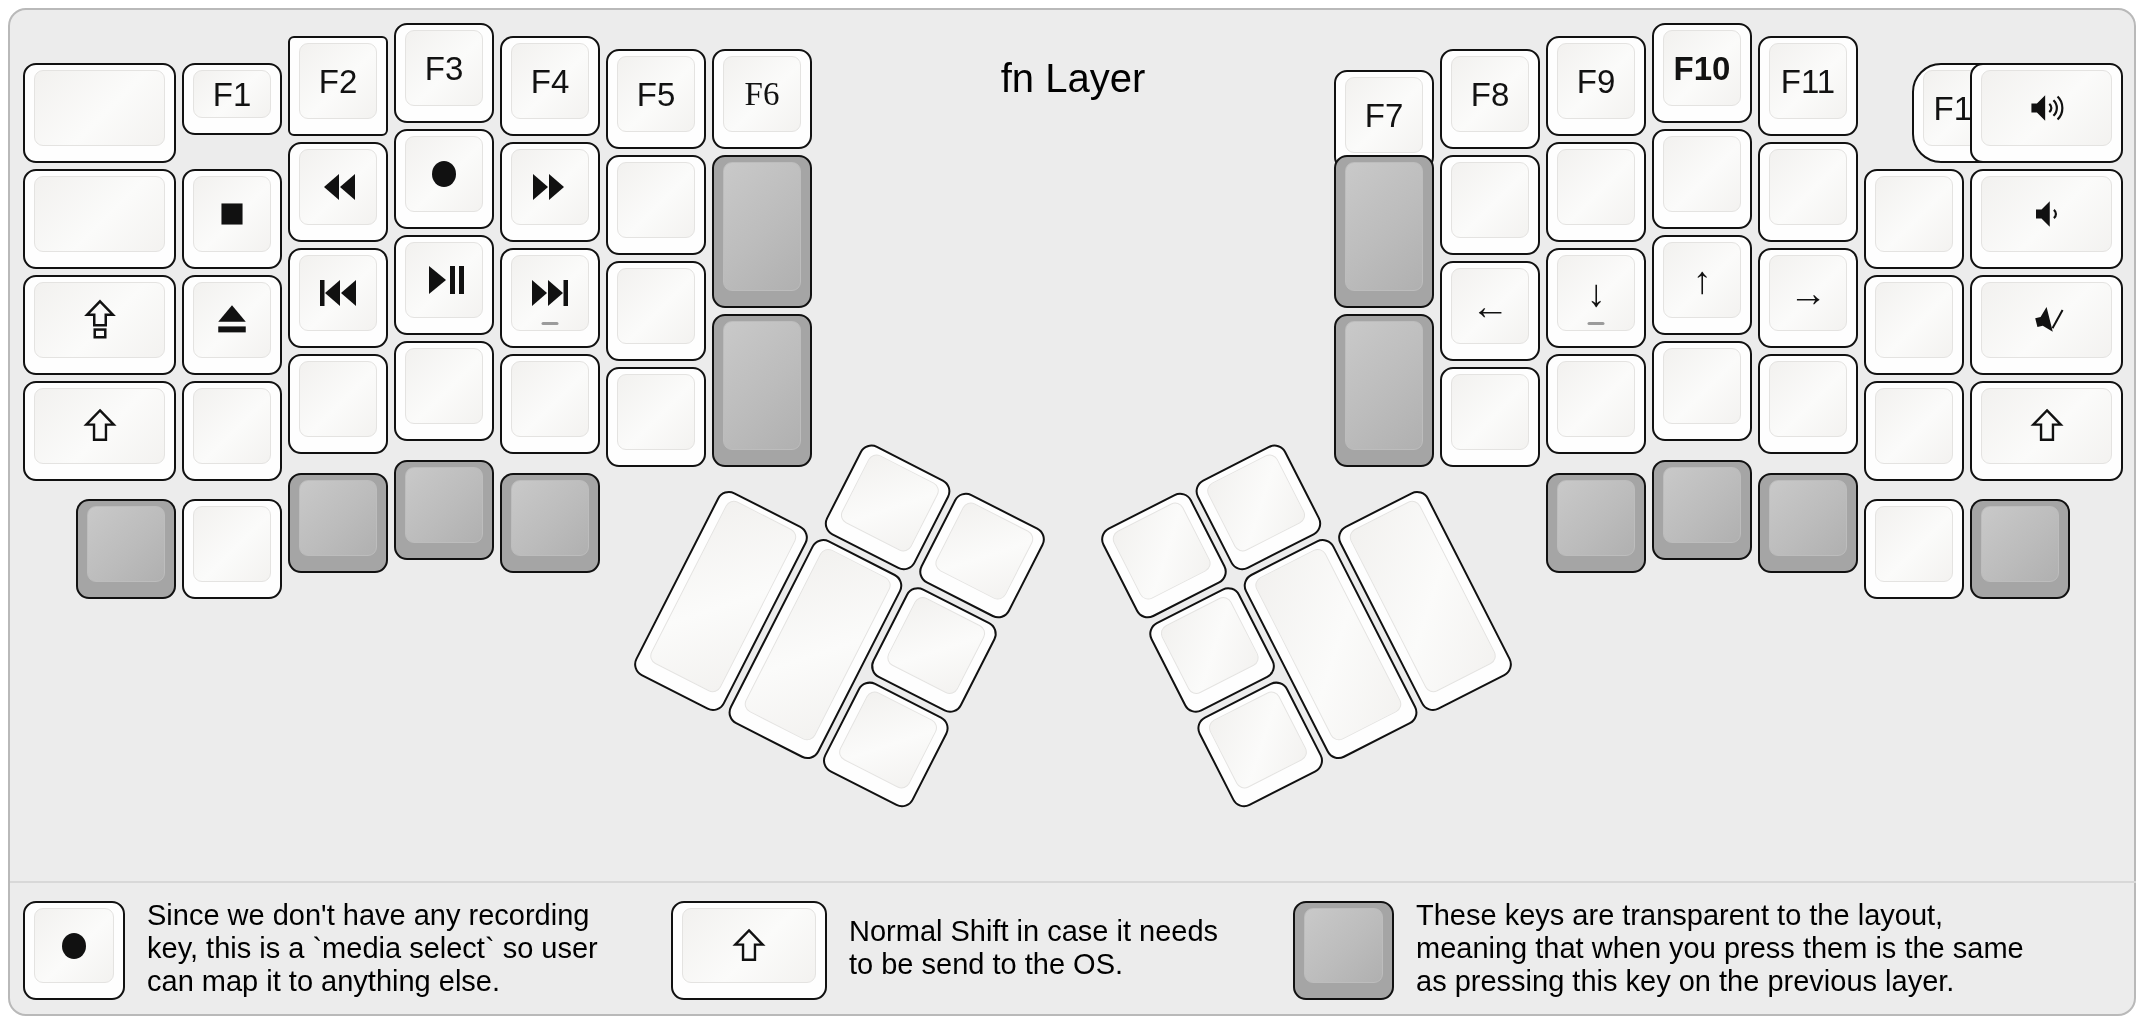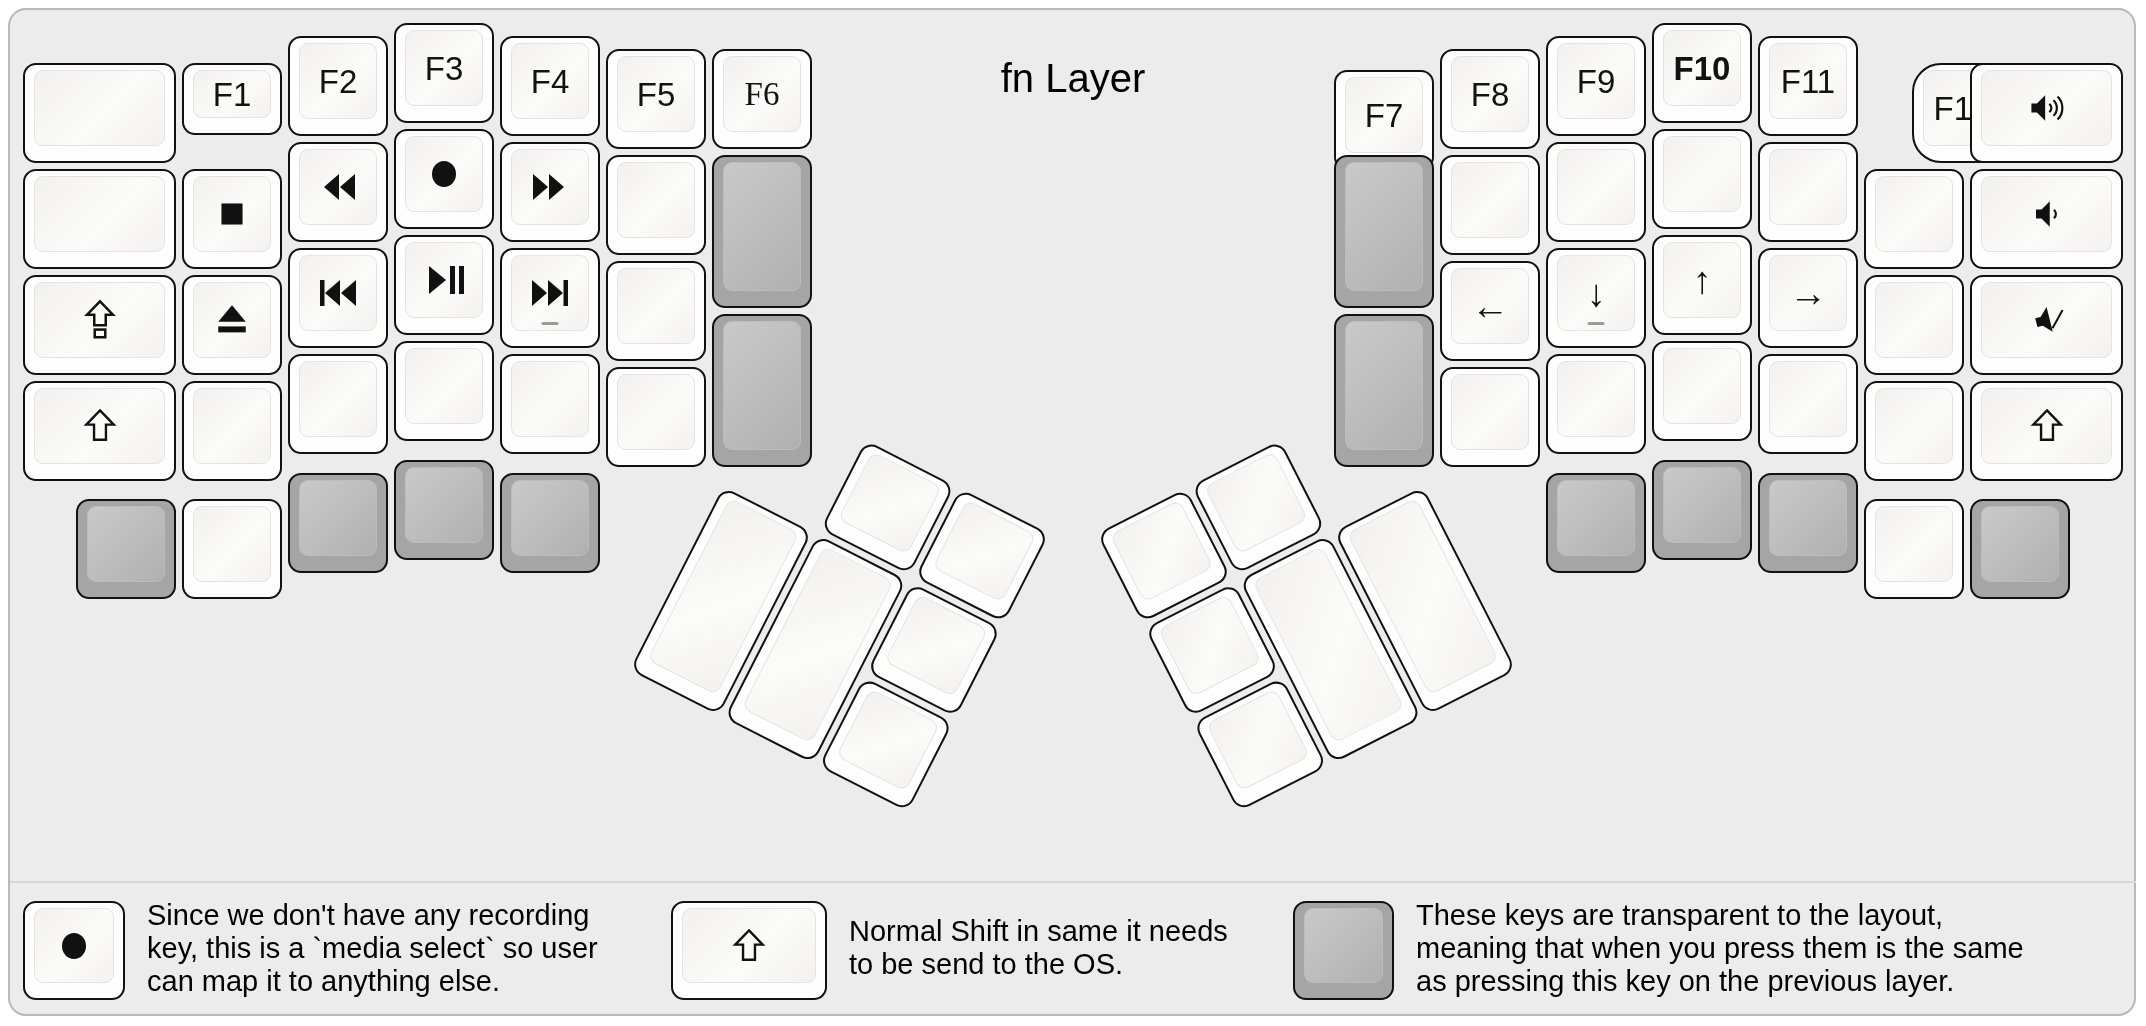--- a/index.html
+++ b/index.html
@@ -88,21 +88,21 @@
             </svg>
           </span>
         </div>
       </div>
       <div class="key w" style="left: 182px; top: 381px; width: 100px; height: 100px;">
         <div class="keytop"></div>
       </div>
       <div class="key w" style="left: 182px; top: 499px; width: 100px; height: 100px;">
         <div class="keytop"></div>
       </div>
-      <div class="key w" style="left: 288px; top: 36px; width: 100px; height: 100px;">
+      <div class="key w" style="left: 288px; top: 36px; width: 100px; height: 100px; border-radius: 6px;">
         <div class="keytop">
           <span class="klabel">F2</span>
         </div>
       </div>
       <div class="key w" style="left: 288px; top: 142px; width: 100px; height: 100px;">
         <div class="keytop">
           <span class="kicon">
             <svg width="48" height="48" viewBox="0 0 48 48">
               <polygon points="25,11 10,24 25,37" fill="#111"></polygon>
               <polygon points="41,11 26,24 41,37" fill="#111"></polygon>
@@ -402,21 +402,21 @@
         </div>
         <div class="key w" style="left: 215px; top: 109px; width: 100px; height: 206px;">
           <div class="keytop"></div>
         </div>
       </div>
     </div>
   <div id="legend">
     <div class="legend-text" style="left:147px">Since we don't have any recording
 key, this is a `media select` so user
 can map it to anything else.</div>
-    <div class="legend-text" style="left:849px">Normal Shift in same it needs
+    <div class="legend-text" style="left:849px">Normal Shift in case it needs
 to be send to the OS.</div>
     <div class="legend-text" style="left:1416px">These keys are transparent to the layout,
 meaning that when you press them is the same
 as pressing this key on the previous layer.</div>
   <div class="key w" style="left: 23px; top: 901px; width: 102px; height: 99px;">
         <div class="keytop">
           <span class="kicon">
             <svg width="48" height="48" viewBox="0 0 48 48">
               <ellipse cx="24" cy="24" rx="12" ry="13" fill="#111"></ellipse>
             </svg>

